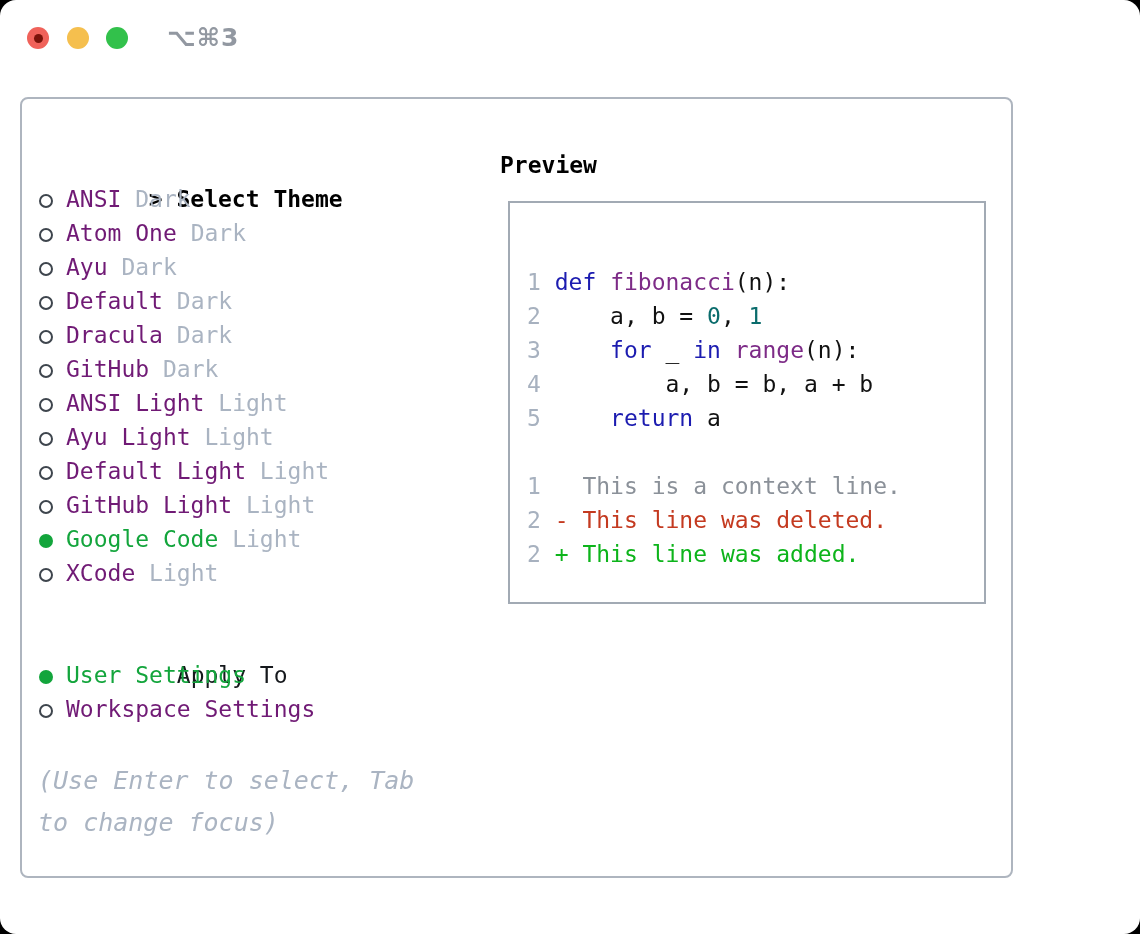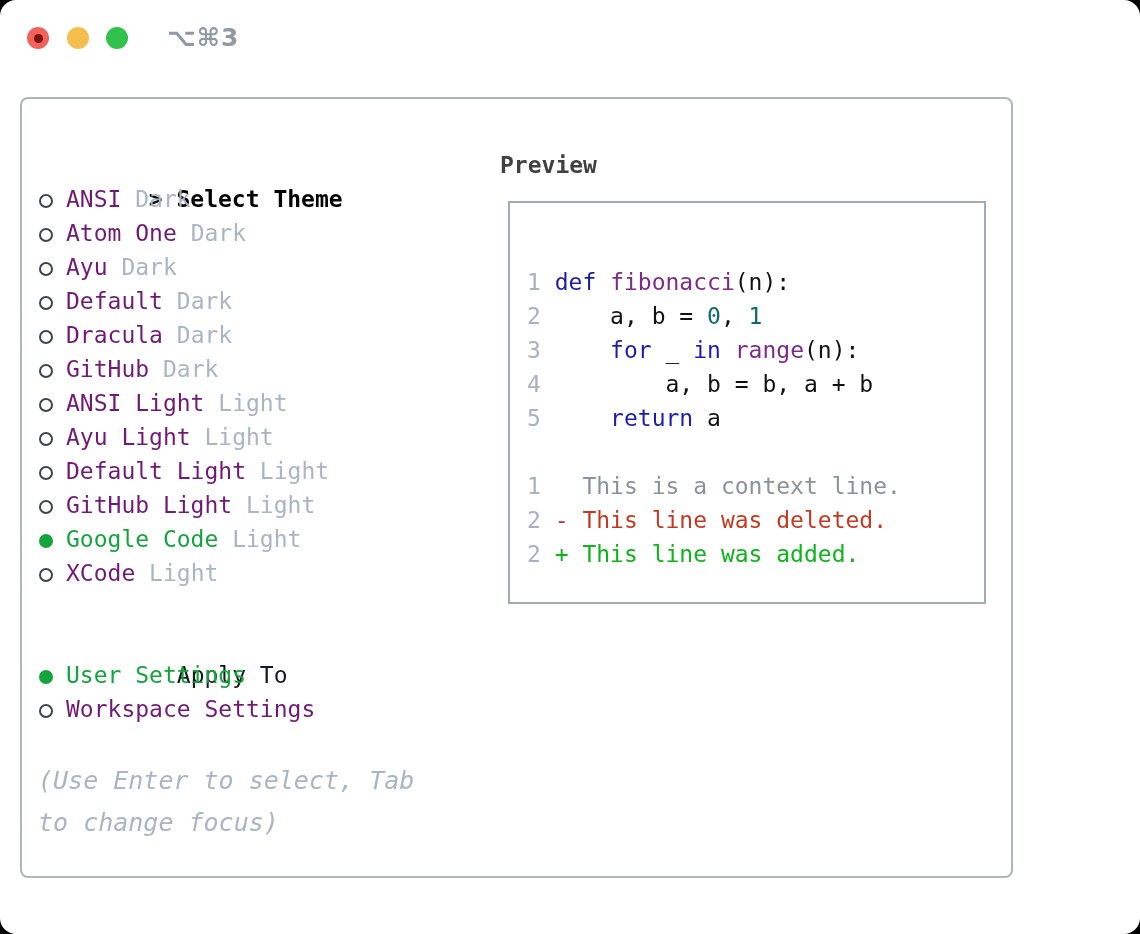--- a/index.html
+++ b/index.html
@@ -63,21 +63,21 @@
   .iname.sel { color: var(--selected-green, #13a53c); text-align: center; }
   .variant { color: var(--muted-gray, #aab4c2); }
   .hint {
     color: var(--muted-gray, #aab4c2);
     width: 404px; white-space: normal;
     font-size: 25px; line-height: 42px; font-style: italic;
   }
   
   .prevtitle {
     position: absolute; left: 478px; top: 49px;
-    font-size: 23px; line-height: 34px; font-weight: bold; color: #404040;
+    font-size: 23px; line-height: 34px; font-weight: bold; color: #000000;
   }
   .pbox {
     position: absolute; left: 486px; top: 102px;
     width: 478px; height: 403px;
     border: 2px solid #a2aab4;
     padding: 62px 8px 0 17px;
     font-size: 23px; line-height: 34px;
     overflow: hidden;
   }
   .pline { height: 34px; white-space: pre; }

